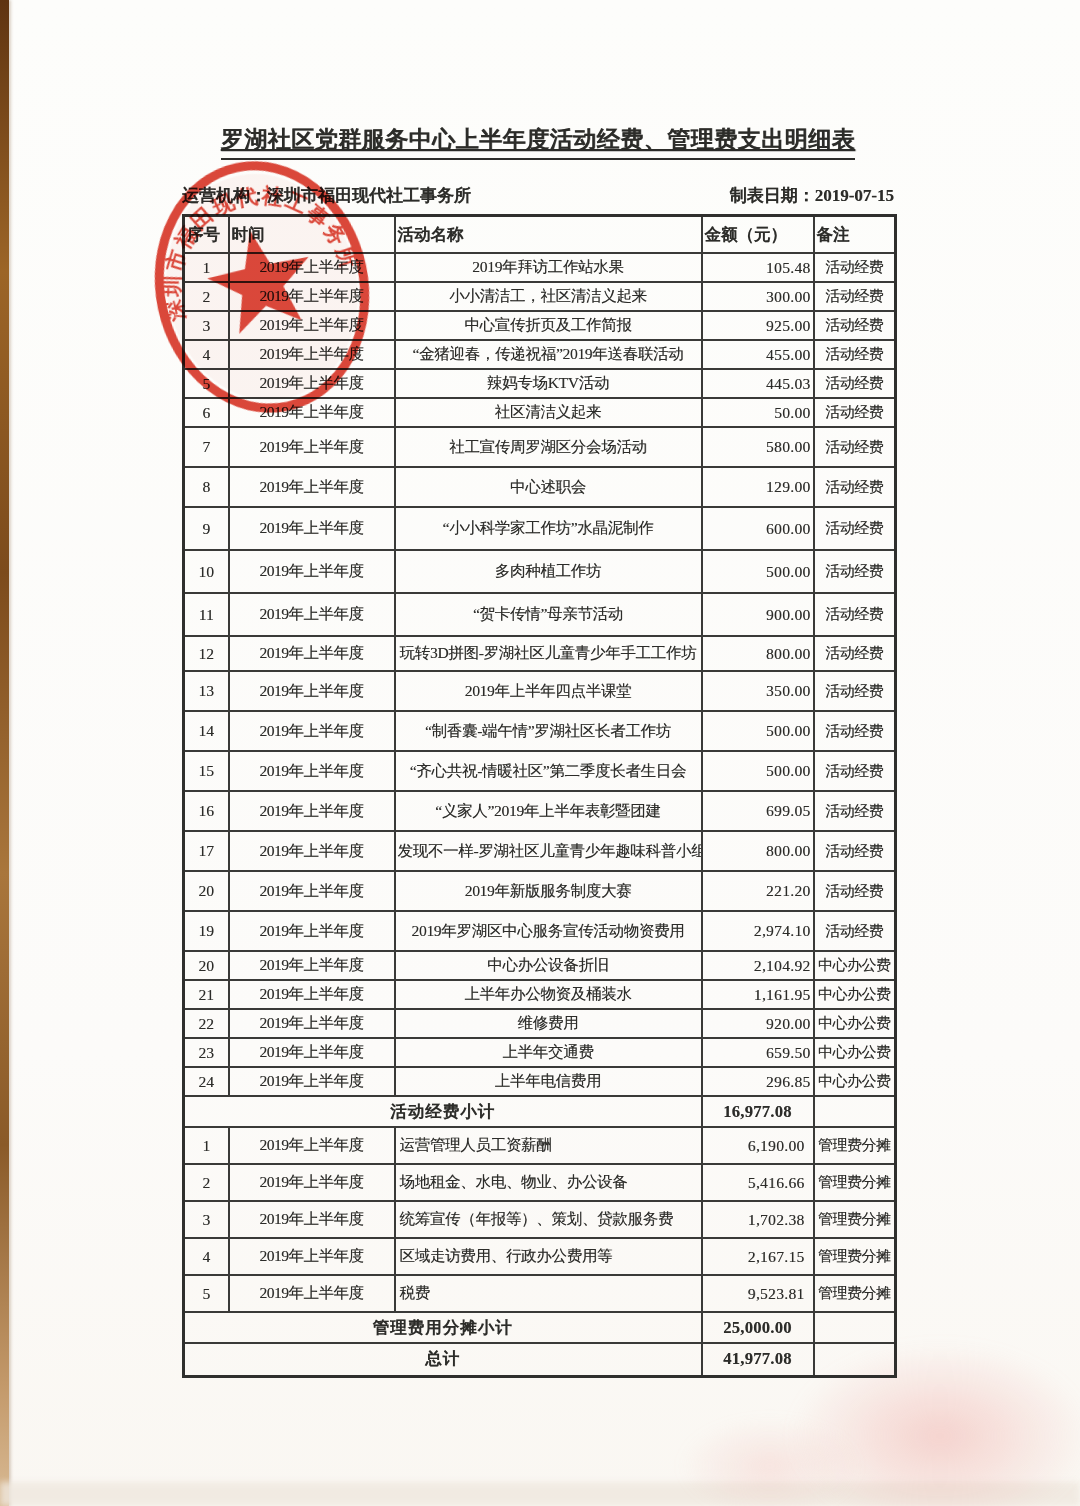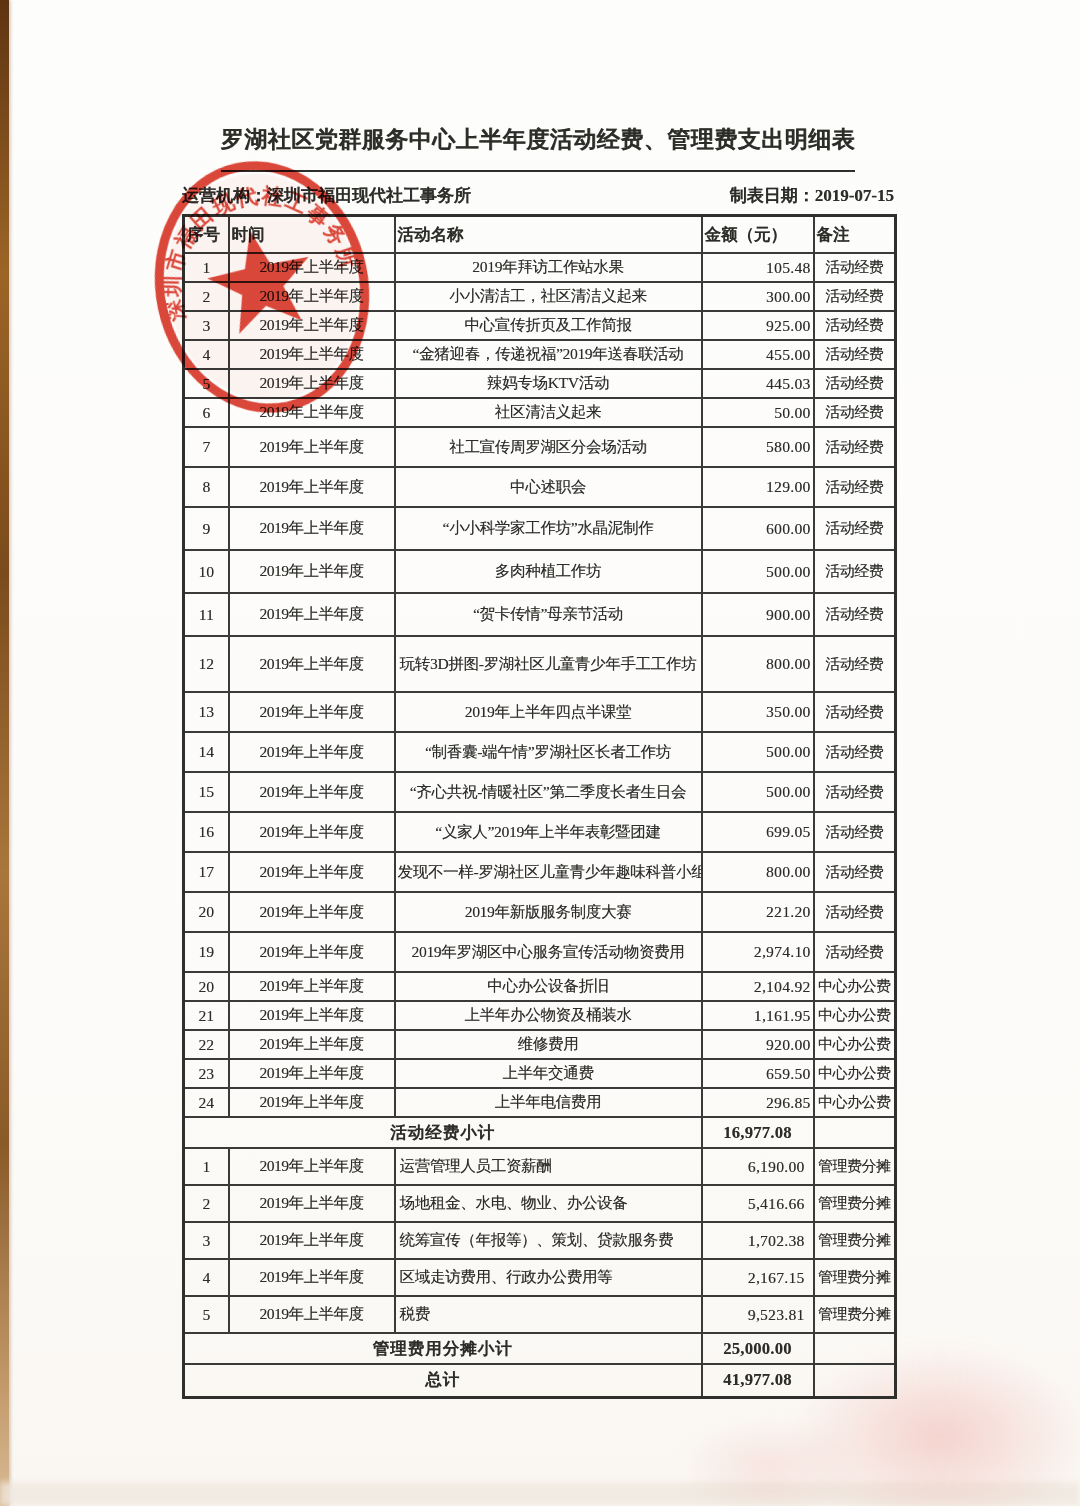--- a/index.html
+++ b/index.html
@@ -27,21 +27,21 @@
   .smudge2{
     position:absolute; right:180px; bottom:-30px; width:260px; height:140px;
     background:radial-gradient(closest-side, rgba(238,170,165,.25), rgba(238,170,165,0) 70%);
     filter:blur(7px);
   }
   .doc-title{
     position:absolute; left:182px; top:124px; width:712px;
     text-align:center; font-size:23px; font-weight:700; letter-spacing:.5px;
     text-shadow:.4px .4px 0 rgba(20,20,20,.55);
   }
-  .doc-title span{border-bottom:2px solid #2e2e2c; padding-bottom:18px;}
+  .doc-title span{border-bottom:2px solid #2e2e2c; padding-bottom:6px;text-decoration:underline;}
   .meta-row{
     position:absolute; left:182px; top:184px; width:712px; height:24px;
     font-size:17px; font-weight:700;
     display:flex; justify-content:space-between;
     text-shadow:.3px .3px 0 rgba(20,20,20,.5);
   }
   table.expense{
     position:absolute; left:182px; top:214px; width:712px;
     border-collapse:collapse; table-layout:fixed;
     font-size:16px;
@@ -175,21 +175,21 @@
           <td class="amt">500.00</td>
           <td class="note">活动经费</td>
         </tr>
         <tr style="height: 43px;">
           <td class="no">11</td>
           <td class="time">2019年上半年度</td>
           <td class="act">“贺卡传情”母亲节活动</td>
           <td class="amt">900.00</td>
           <td class="note">活动经费</td>
         </tr>
-        <tr style="height: 56px;">
+        <tr style="height: 35px;">
           <td class="no">12</td>
           <td class="time">2019年上半年度</td>
           <td class="act">玩转3D拼图-罗湖社区儿童青少年手工工作坊</td>
           <td class="amt">800.00</td>
           <td class="note">活动经费</td>
         </tr>
         <tr style="height: 40px;">
           <td class="no">13</td>
           <td class="time">2019年上半年度</td>
           <td class="act">2019年上半年四点半课堂</td>

